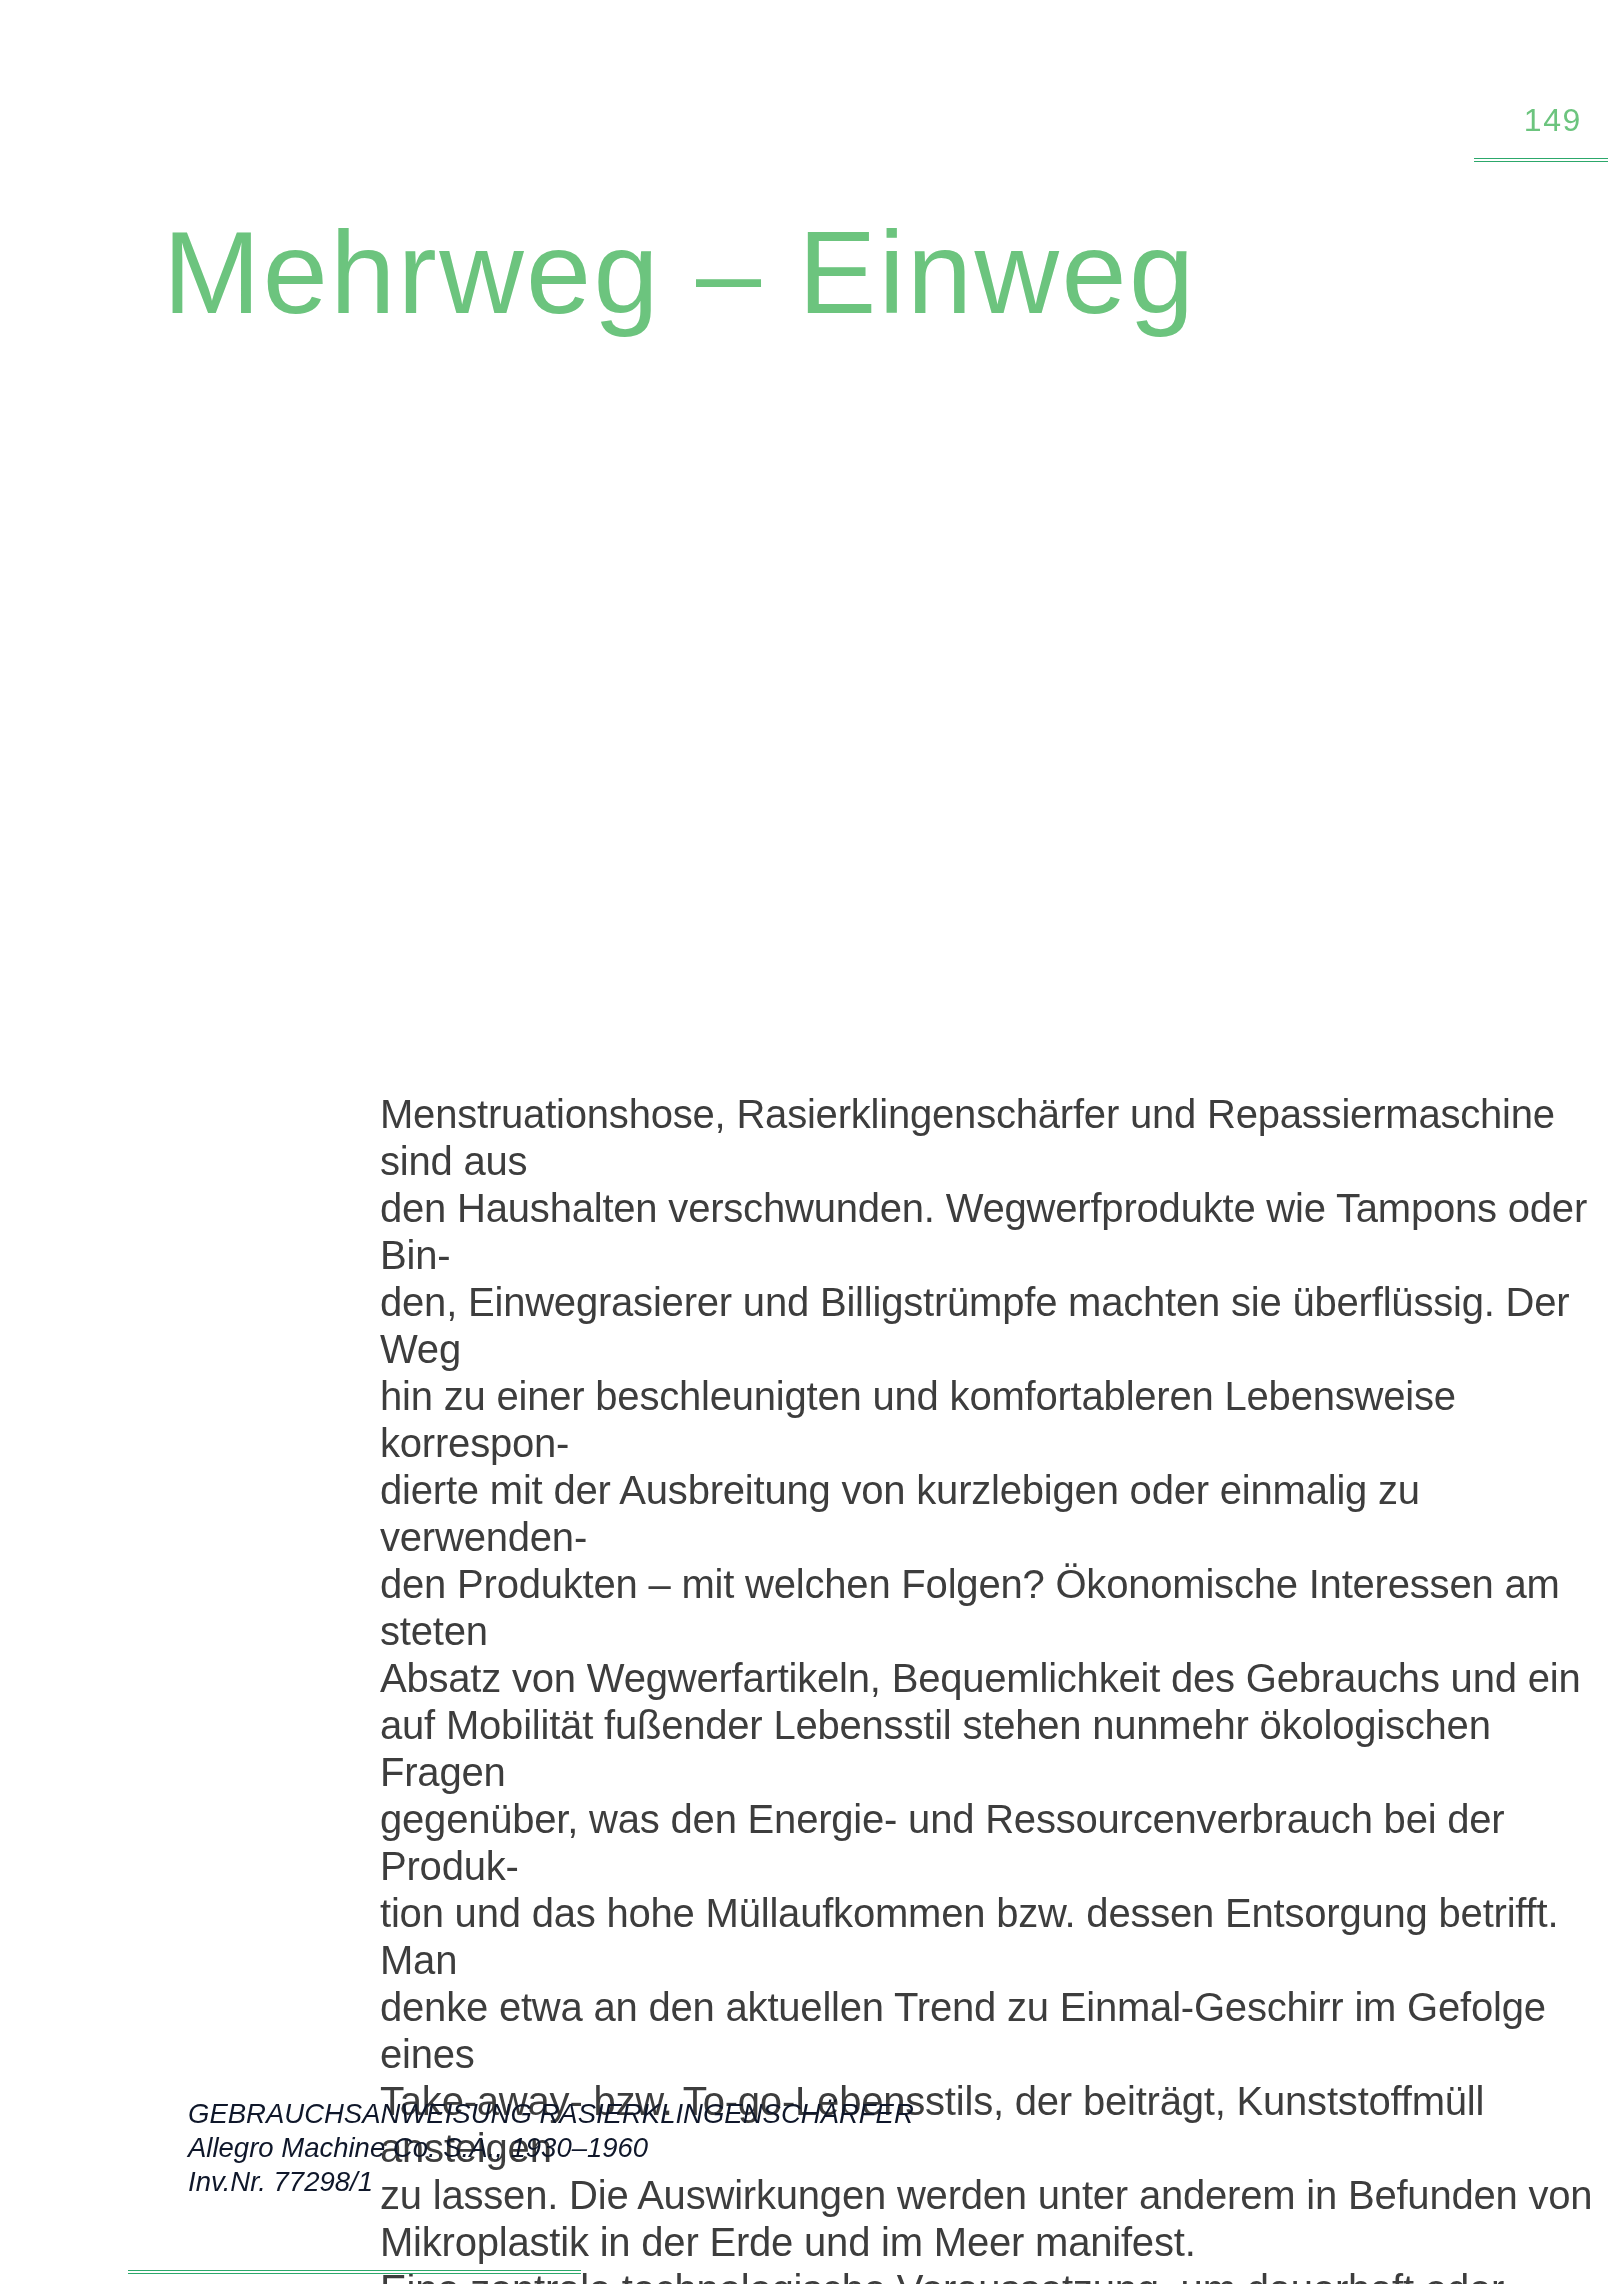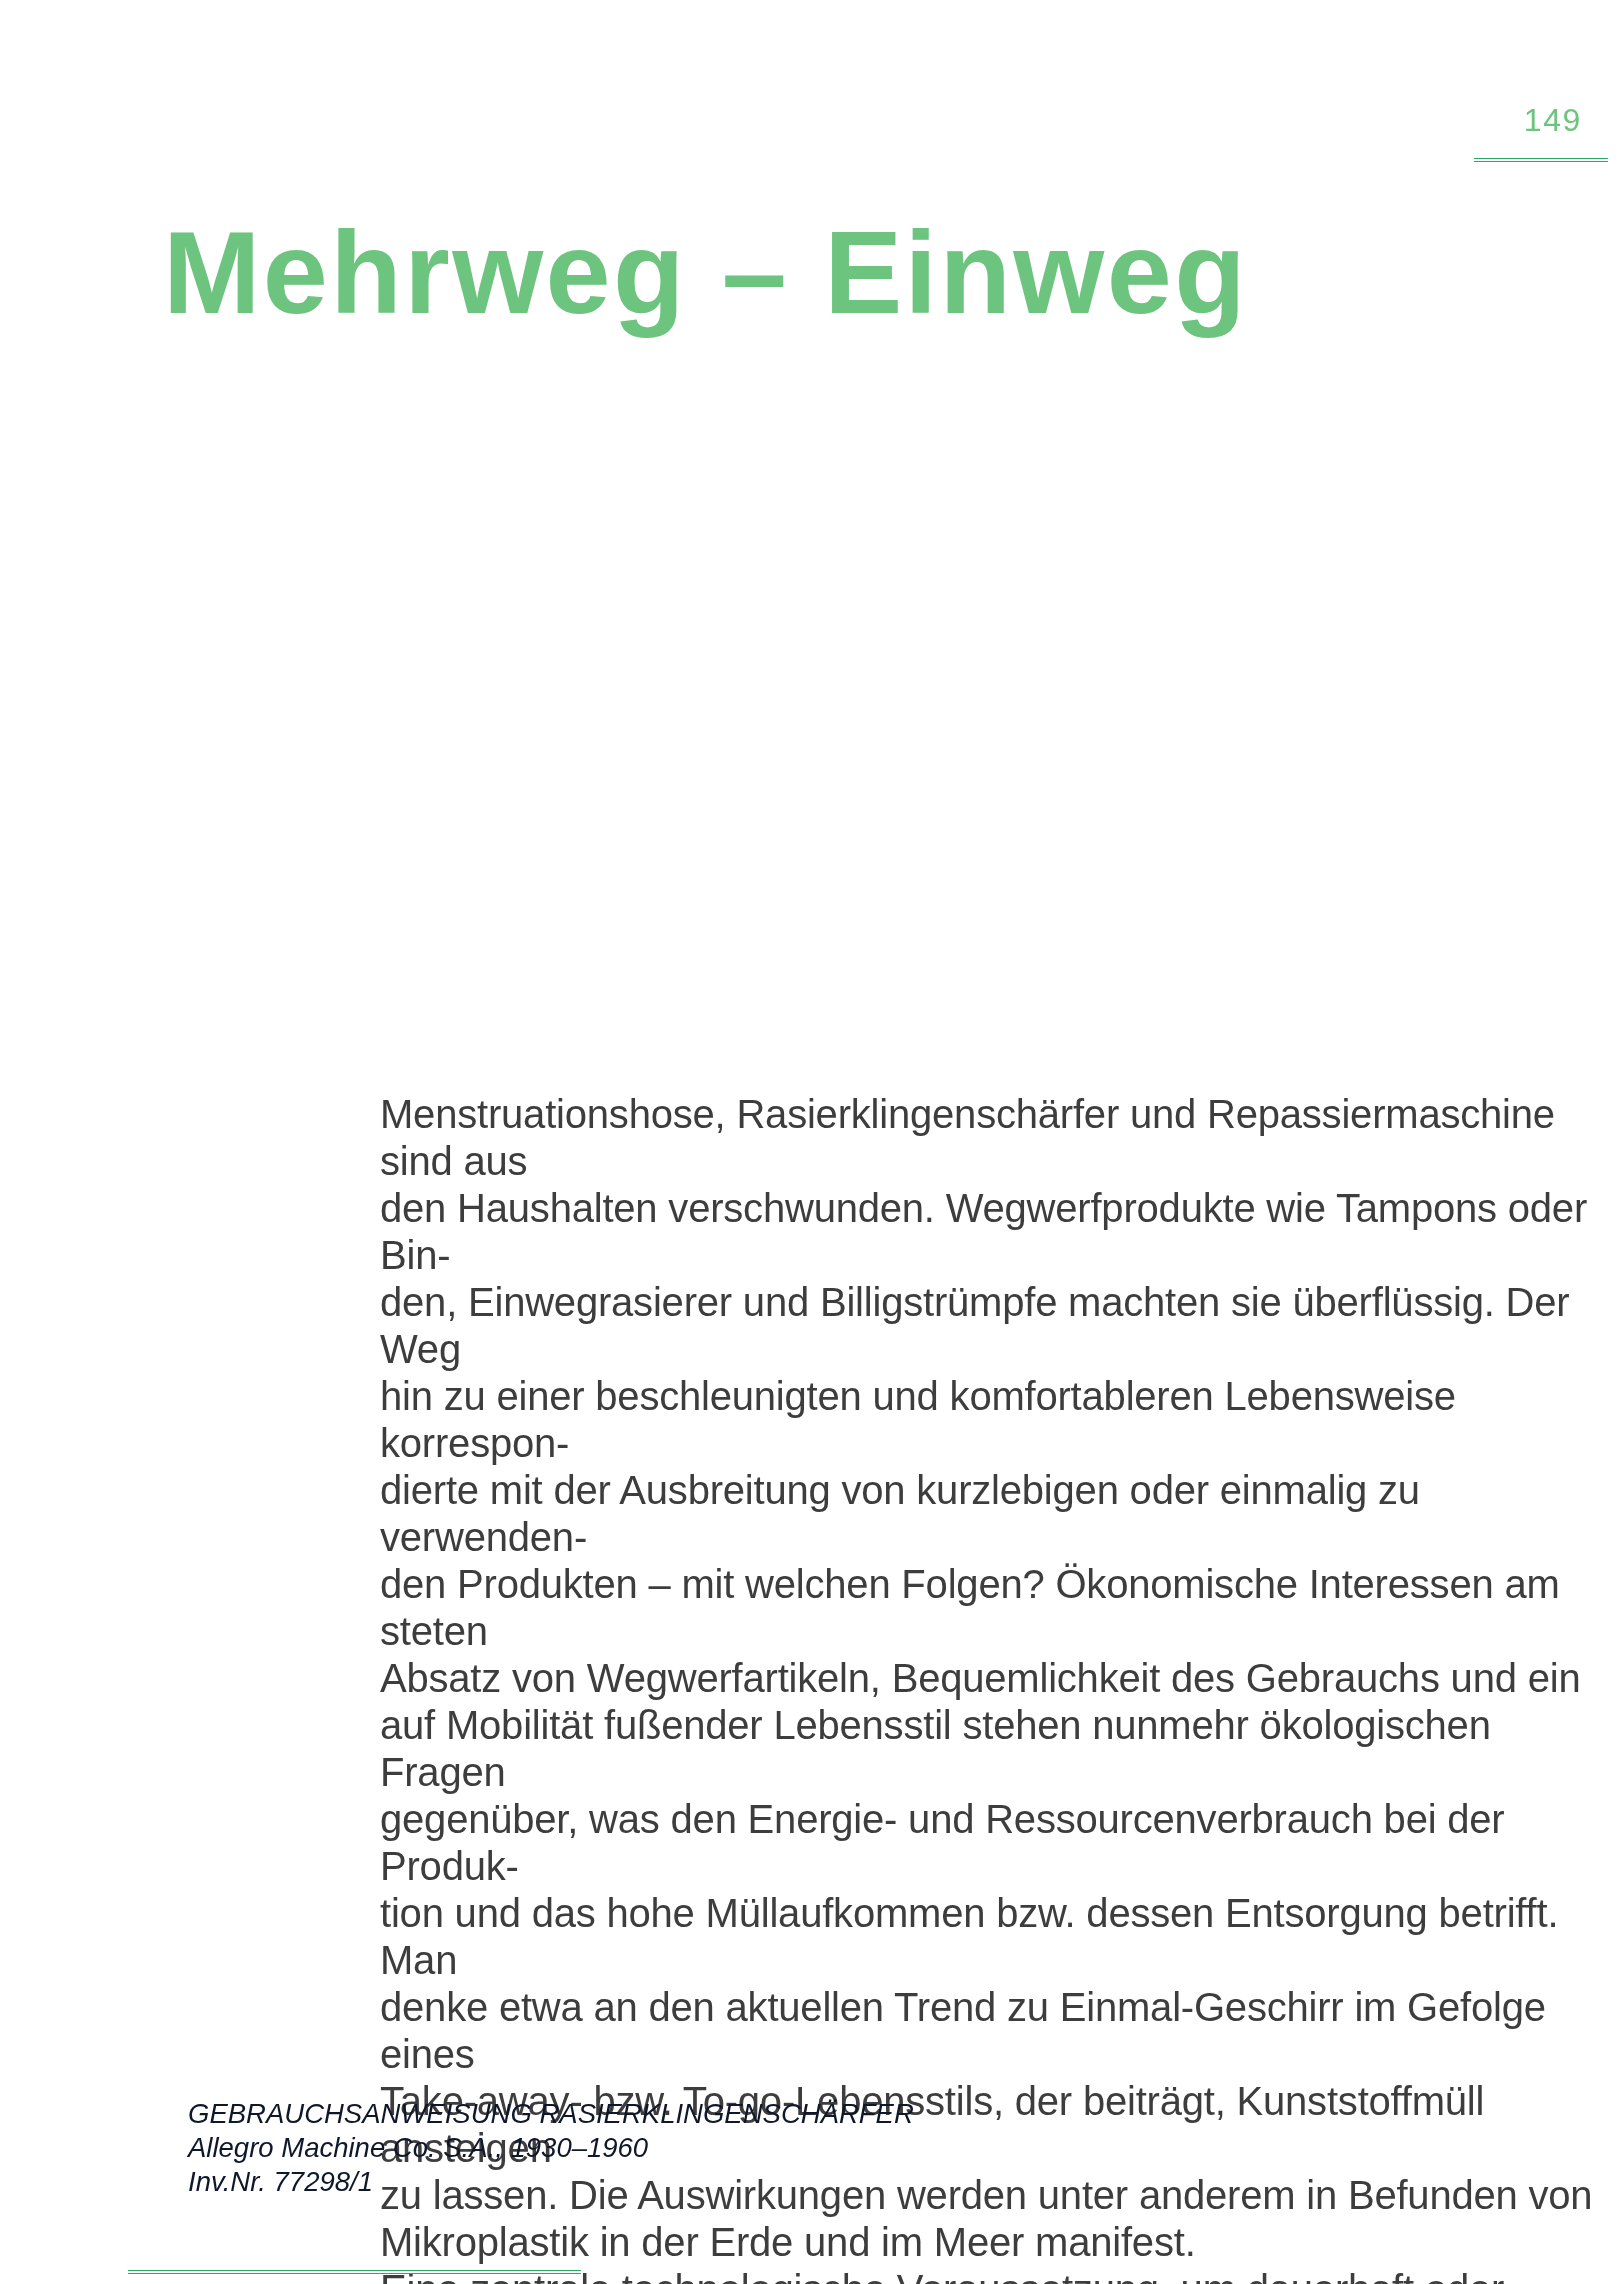--- a/index.html
+++ b/index.html
@@ -39,21 +39,21 @@
     left: 128px;
     top: 2270px;
     width: 453px;
   }
   .title {
     position: absolute;
     left: 163px;
     top: 209px;
     margin: 0;
     font-size: 117px;
-    font-weight: 700;
+    font-weight: 400;
     line-height: 1.1;
     letter-spacing: 2.4px;
     color: #6cc47e;
     white-space: nowrap;
   }
   .bodytext {
     position: absolute;
     left: 380px;
     top: 1091px;
     width: 1230px;

